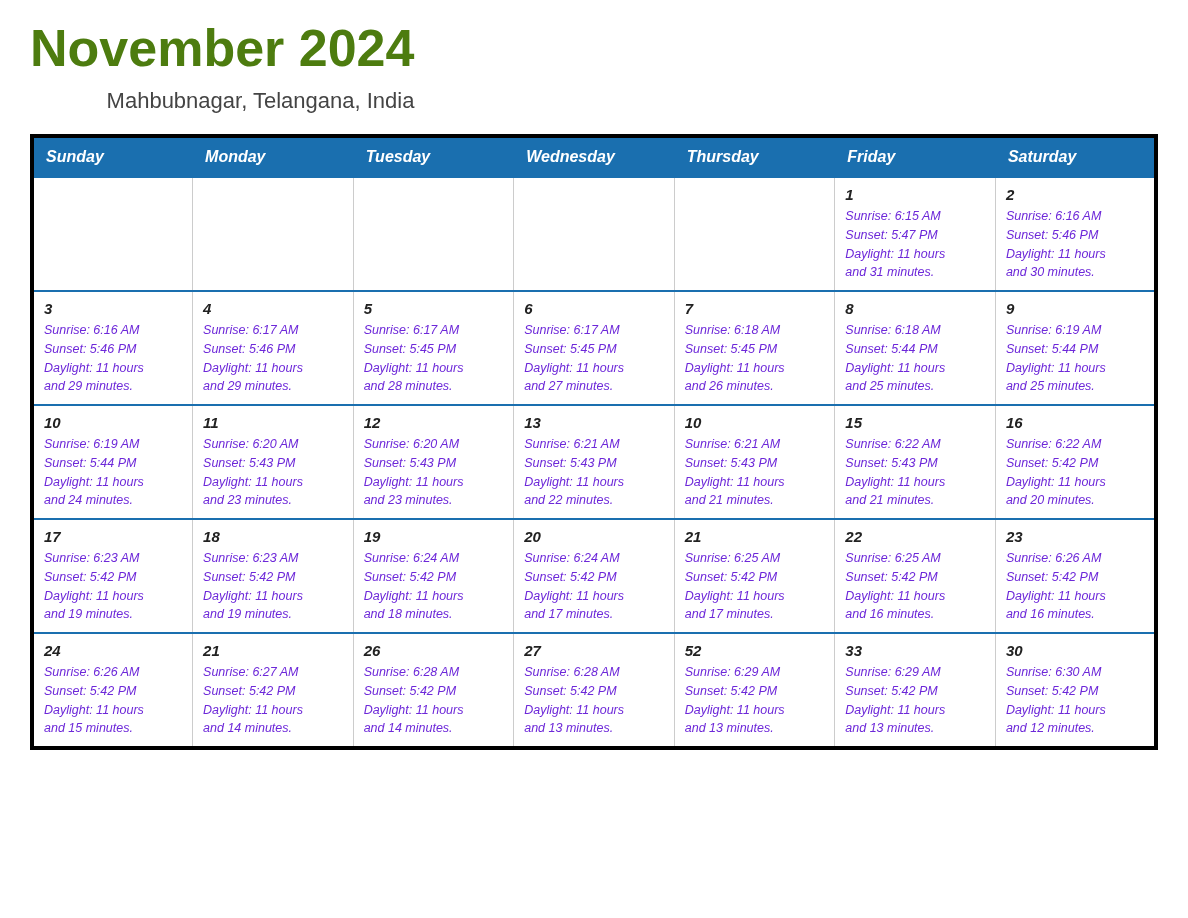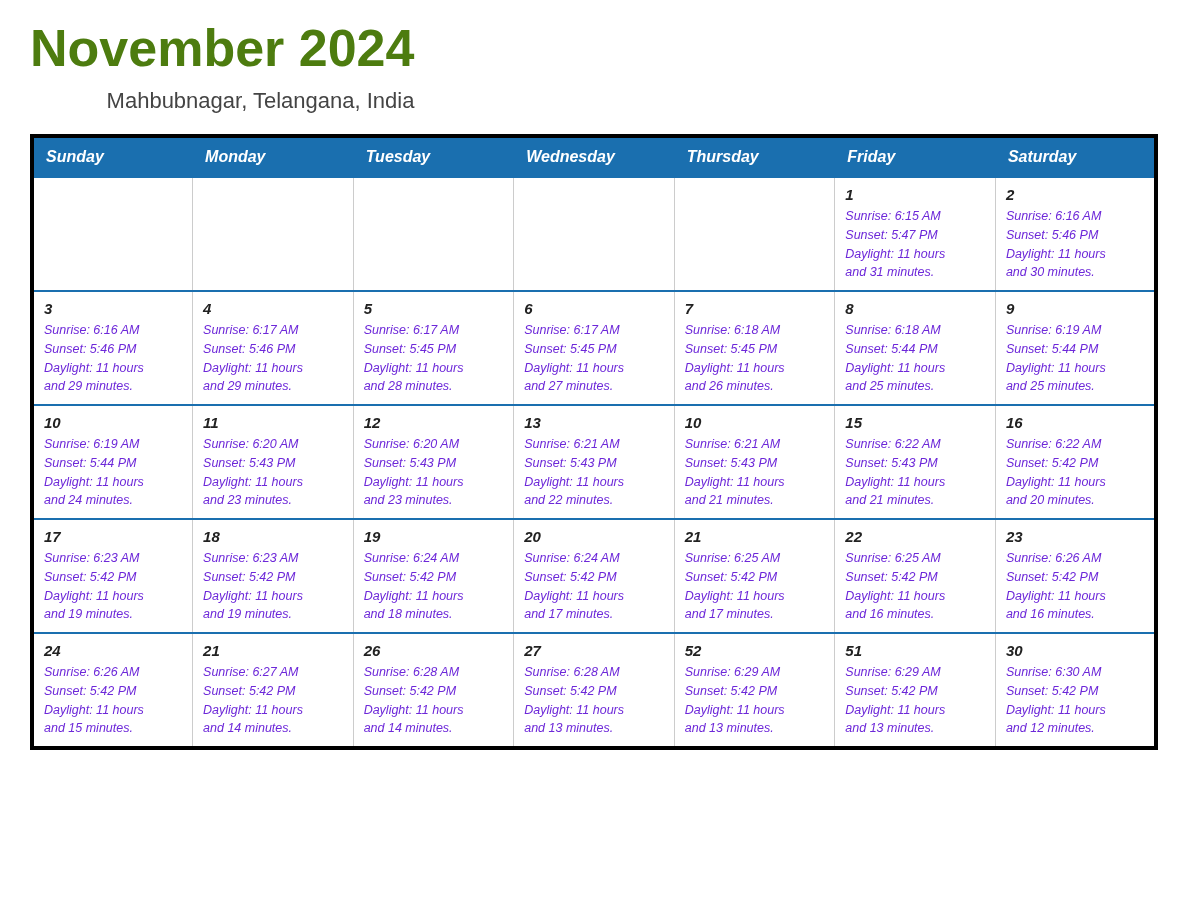--- a/index.html
+++ b/index.html
@@ -255,21 +255,21 @@
         </td>
         <td>
           <div class="day-number">27</div>
           <div class="day-info">Sunrise: 6:28 AM<br>Sunset: 5:42 PM<br>Daylight: 11 hours<br>and 13 minutes.</div>
         </td>
         <td>
           <div class="day-number">52</div>
           <div class="day-info">Sunrise: 6:29 AM<br>Sunset: 5:42 PM<br>Daylight: 11 hours<br>and 13 minutes.</div>
         </td>
         <td>
-          <div class="day-number">51</div>
+          <div class="day-number">33</div>
           <div class="day-info">Sunrise: 6:29 AM<br>Sunset: 5:42 PM<br>Daylight: 11 hours<br>and 13 minutes.</div>
         </td>
         <td>
           <div class="day-number">30</div>
           <div class="day-info">Sunrise: 6:30 AM<br>Sunset: 5:42 PM<br>Daylight: 11 hours<br>and 12 minutes.</div>
         </td>
       </tr>
     </tbody>
 </table>
 

